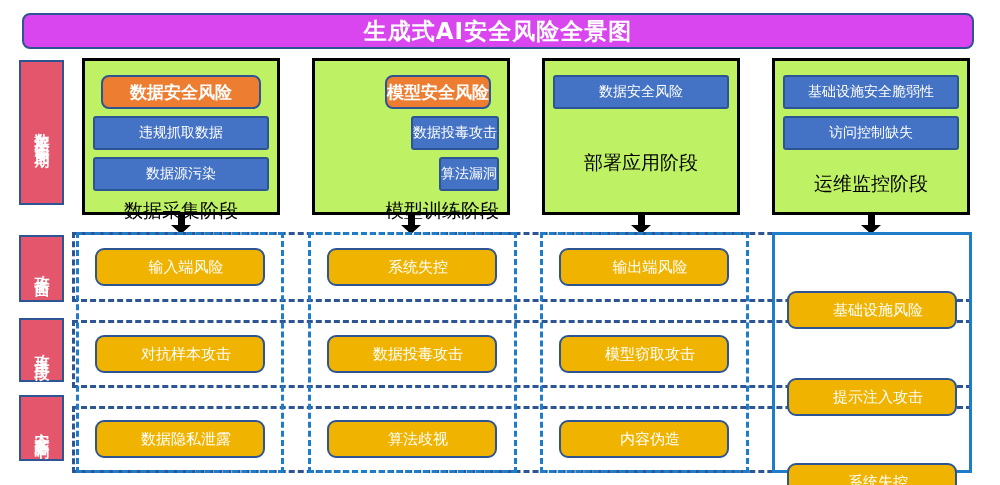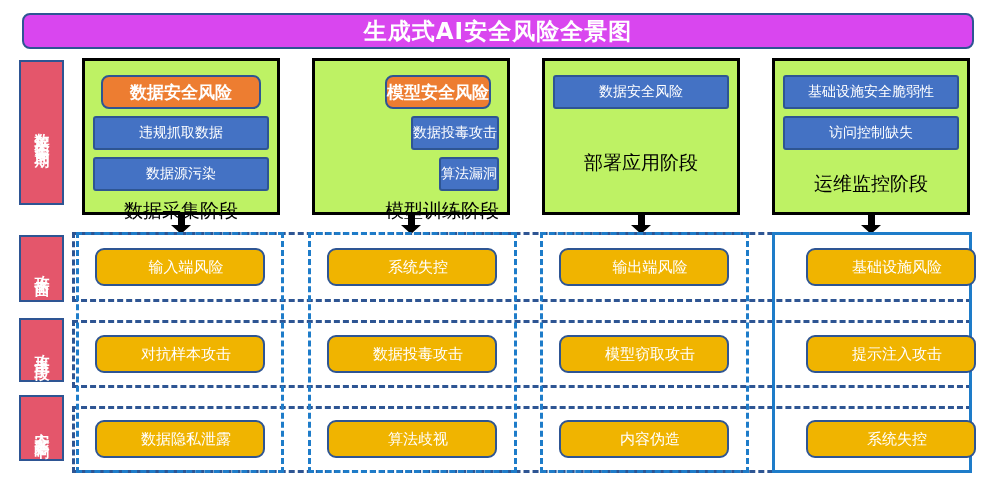--- a/index.html
+++ b/index.html
@@ -73,21 +73,21 @@
   #col2 { left:308px; width:209px; }
   #col3 { left:540px; width:209px; }
   #col4 { left:772px; width:200px; border-style:solid; }
   
   .chip {
     position:absolute; width:170px; height:38px;
     background:#F0B400; border:2px solid #2E5593; border-radius:9px;
     color:#ffffff; font-size:15px;
     display:flex; align-items:center; justify-content:center; white-space:nowrap;padding-left:12px;
   }
-  .chip.c1 { left:95px; } .chip.c2 { left:327px; } .chip.c3 { left:559px; } .chip.c4 { left:806px; }
+  .chip.c1 { left:95px; } .chip.c2 { left:327px; } .chip.c3 { left:559px; } .chip.c4 { left:787px;margin-top:43px; }
   .chip.r1 { top:248px; } .chip.r2 { top:335px; } .chip.r3 { top:420px; }
 </style>
 </head>
 <body>
 
 <div class="canvas">
 
   <div class="banner">生成式AI安全风险全景图</div>
 
   <div class="vlabel" id="vl1">数据生命周期</div>

